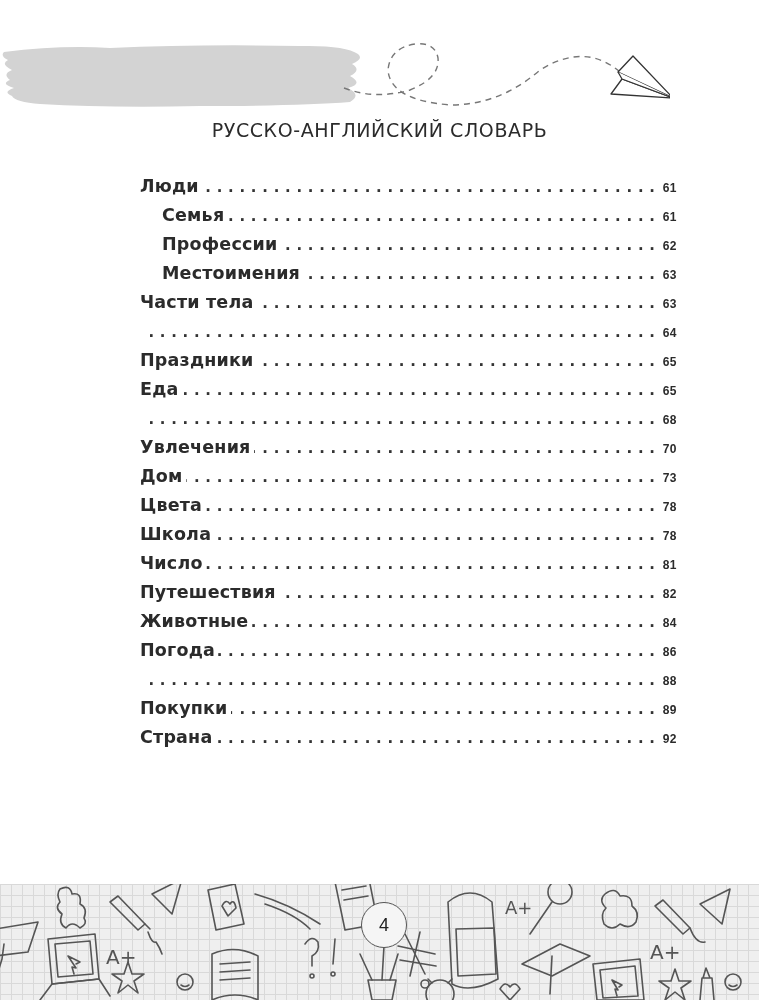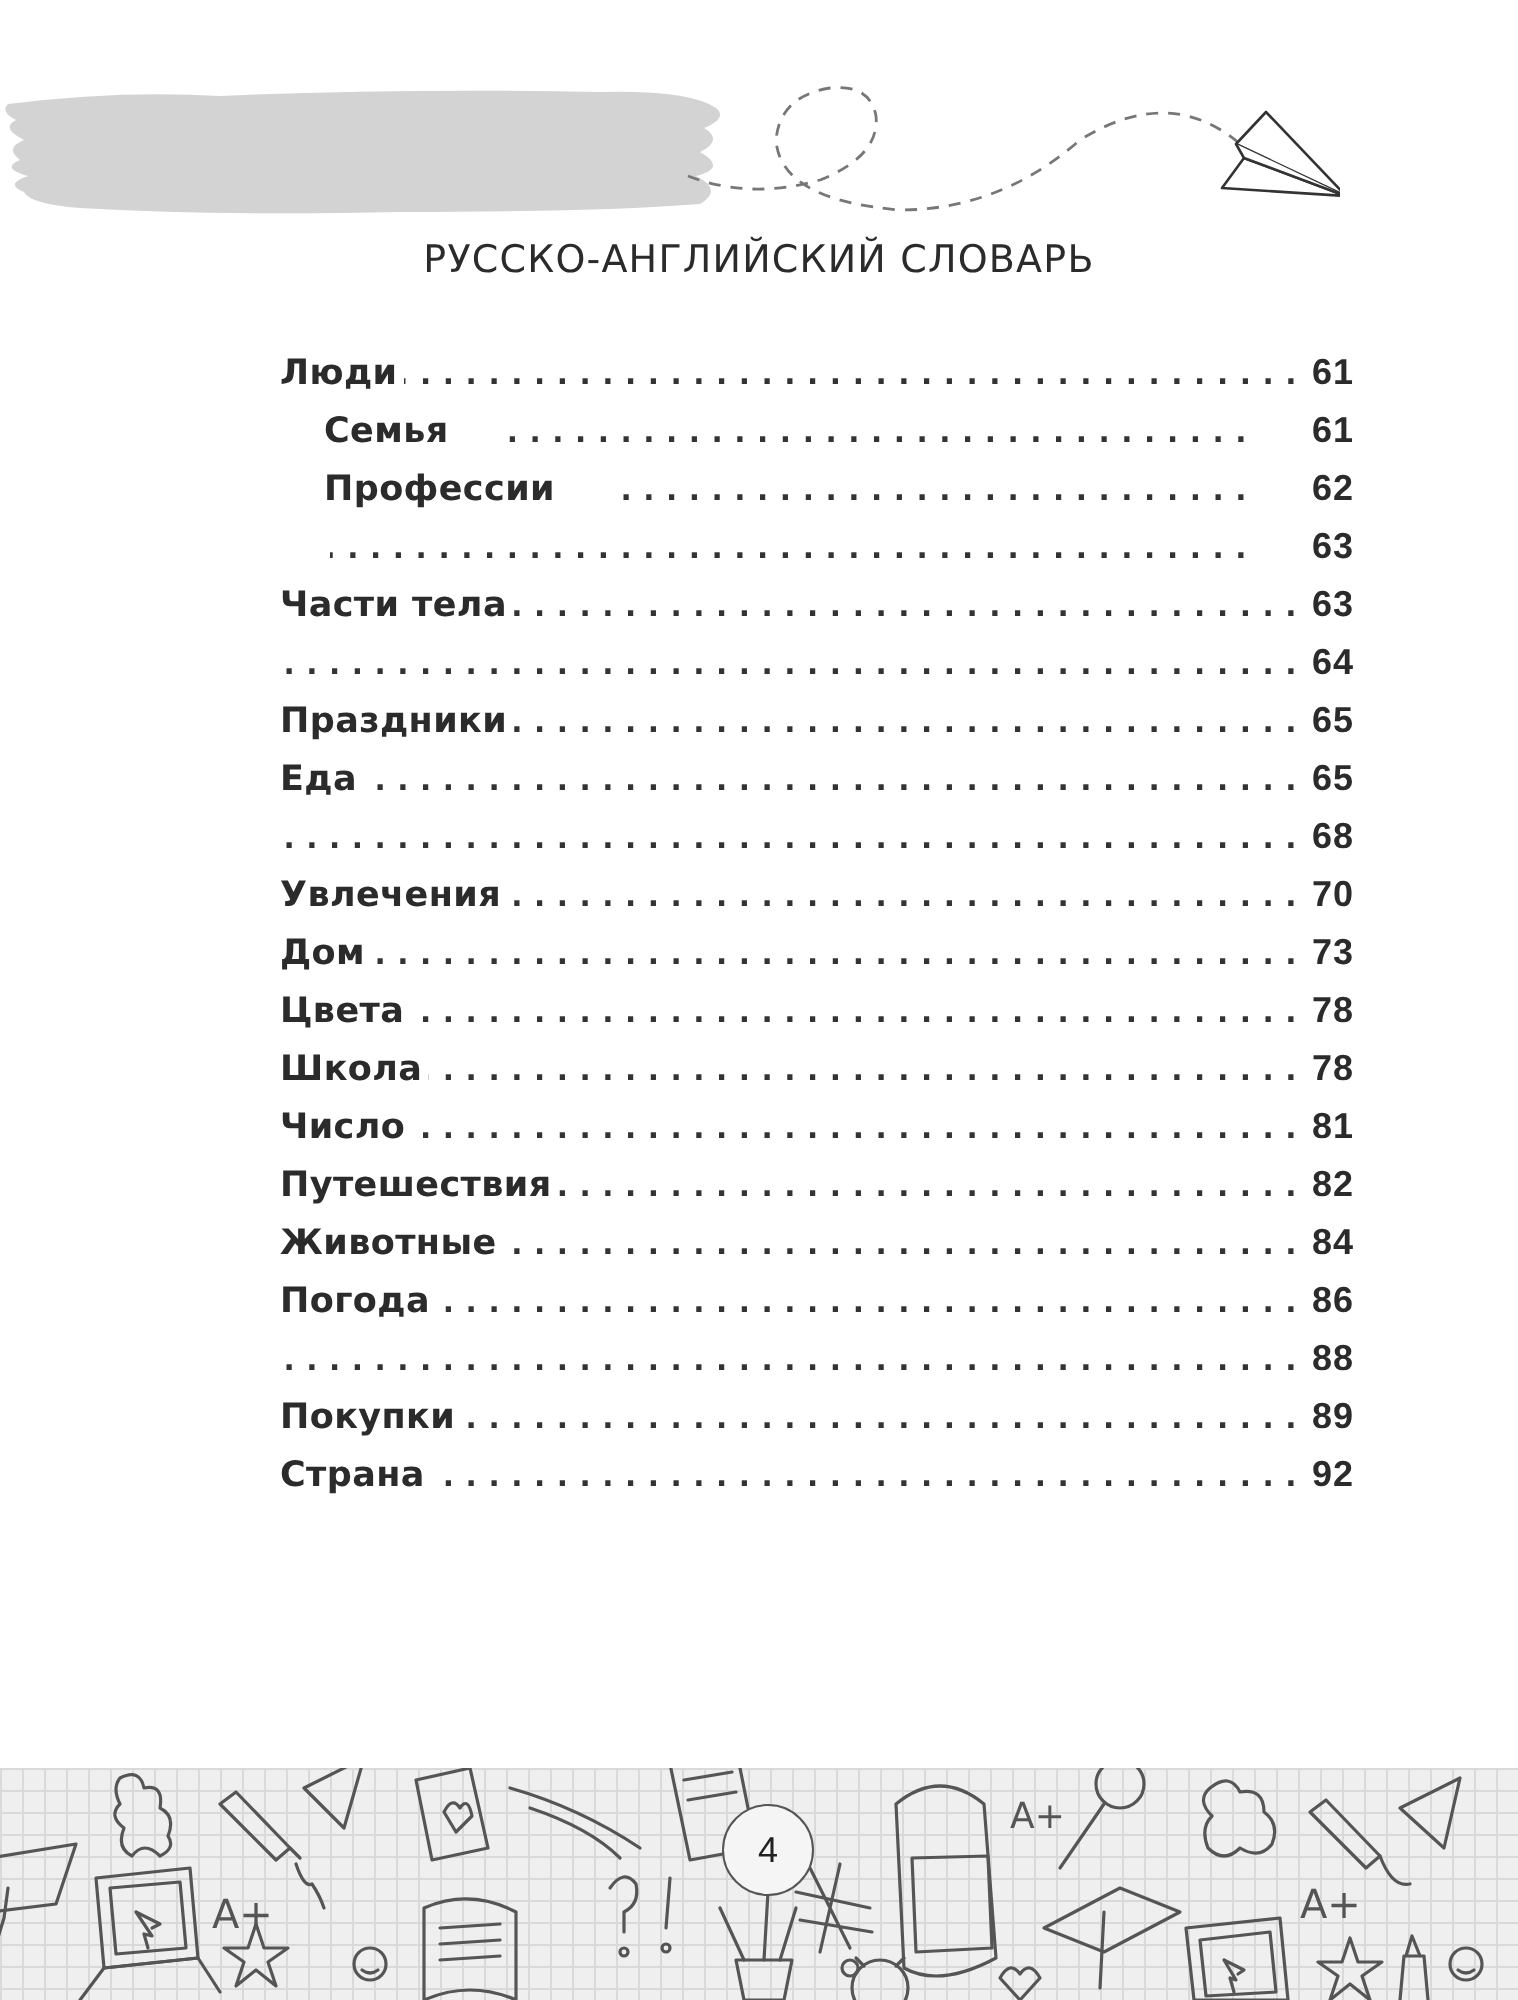--- a/index.html
+++ b/index.html
@@ -12,28 +12,28 @@
     .flight { position: absolute; left: 340px; top: 30px; width: 330px; height: 90px; }
     .title {
       position: absolute; left: 0; width: 759px; top: 116px; text-align: center;
       font-size: 19px; letter-spacing: 0.6px; color: #2b2b2b; line-height: 28px;
     }
     .toc { position: absolute; left: 140px; top: 172px; width: 537px; margin: 0; padding: 0; list-style: none; }
     .toc-row {
       display: flex; align-items: baseline; height: 29px; line-height: 29px;
       font-size: 17.5px; color: #2b2b2b; white-space: nowrap; font-weight: bold;
     }
-    .toc-row.sub { padding-left: 22px; gap: 25px; }
+    .toc-row.sub { padding-left: 22px; }
     .toc-label { flex: 0 0 auto; letter-spacing: 0.2px; }
     .toc-leader {
       flex: 1 1 auto; overflow: hidden; margin: 0 4px 0 3px;
       font-family: "DejaVu Sans Mono", monospace; font-size: 16px; letter-spacing: 1.75px;
       color: #333; text-align: right; direction: rtl;
     }
-    .toc-page { flex: 0 0 auto; font-family: "Liberation Sans", sans-serif; font-size: 18px; letter-spacing: 0.5px; }
+    .toc-page { flex: 0 0 auto; font-family: "Liberation Sans", sans-serif; font-size: 12px; letter-spacing: 0.5px; }
     .footer {
       position: absolute; left: 0; top: 884px; width: 759px; height: 116px;
       background-color: #efefef;
       background-image:
         linear-gradient(#d9d9d9 1px, transparent 1px),
         linear-gradient(90deg, #d9d9d9 1px, transparent 1px);
       background-size: 11px 11px;
       overflow: hidden;
     }
     .doodles { position: absolute; left: 0; top: 0; width: 759px; height: 116px; }
@@ -71,20 +71,21 @@
       <span class="toc-label">Семья</span>
       <span class="toc-leader">................................................................</span>
       <span class="toc-page">61</span>
     </li>
   <li class="toc-row sub">
       <span class="toc-label">Профессии</span>
       <span class="toc-leader">................................................................</span>
       <span class="toc-page">62</span>
     </li>
   <li class="toc-row sub">
+      <span class="toc-label">Местоимения</span>
       <span class="toc-leader">................................................................</span>
       <span class="toc-page">63</span>
     </li>
   <li class="toc-row">
       <span class="toc-label">Части тела</span>
       <span class="toc-leader">................................................................</span>
       <span class="toc-page">63</span>
     </li>
   <li class="toc-row">
       <span class="toc-leader">................................................................</span>

